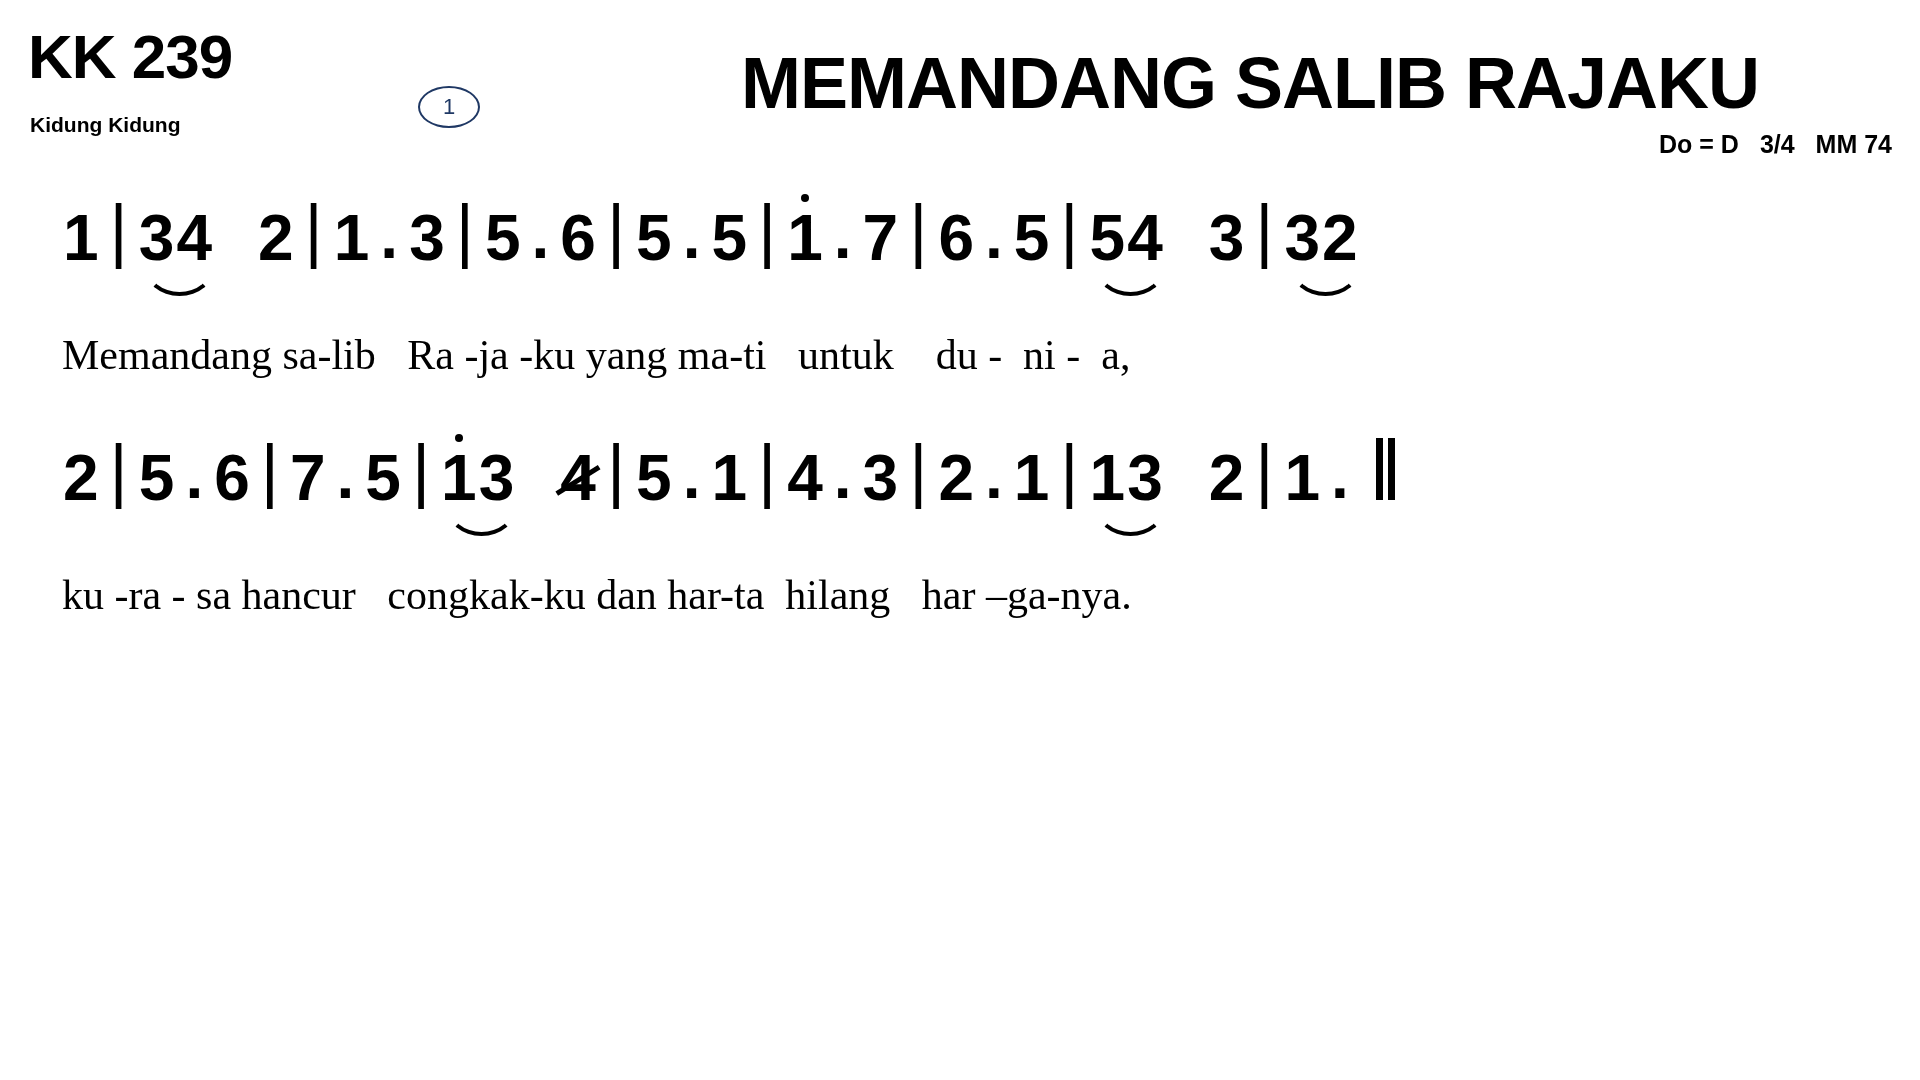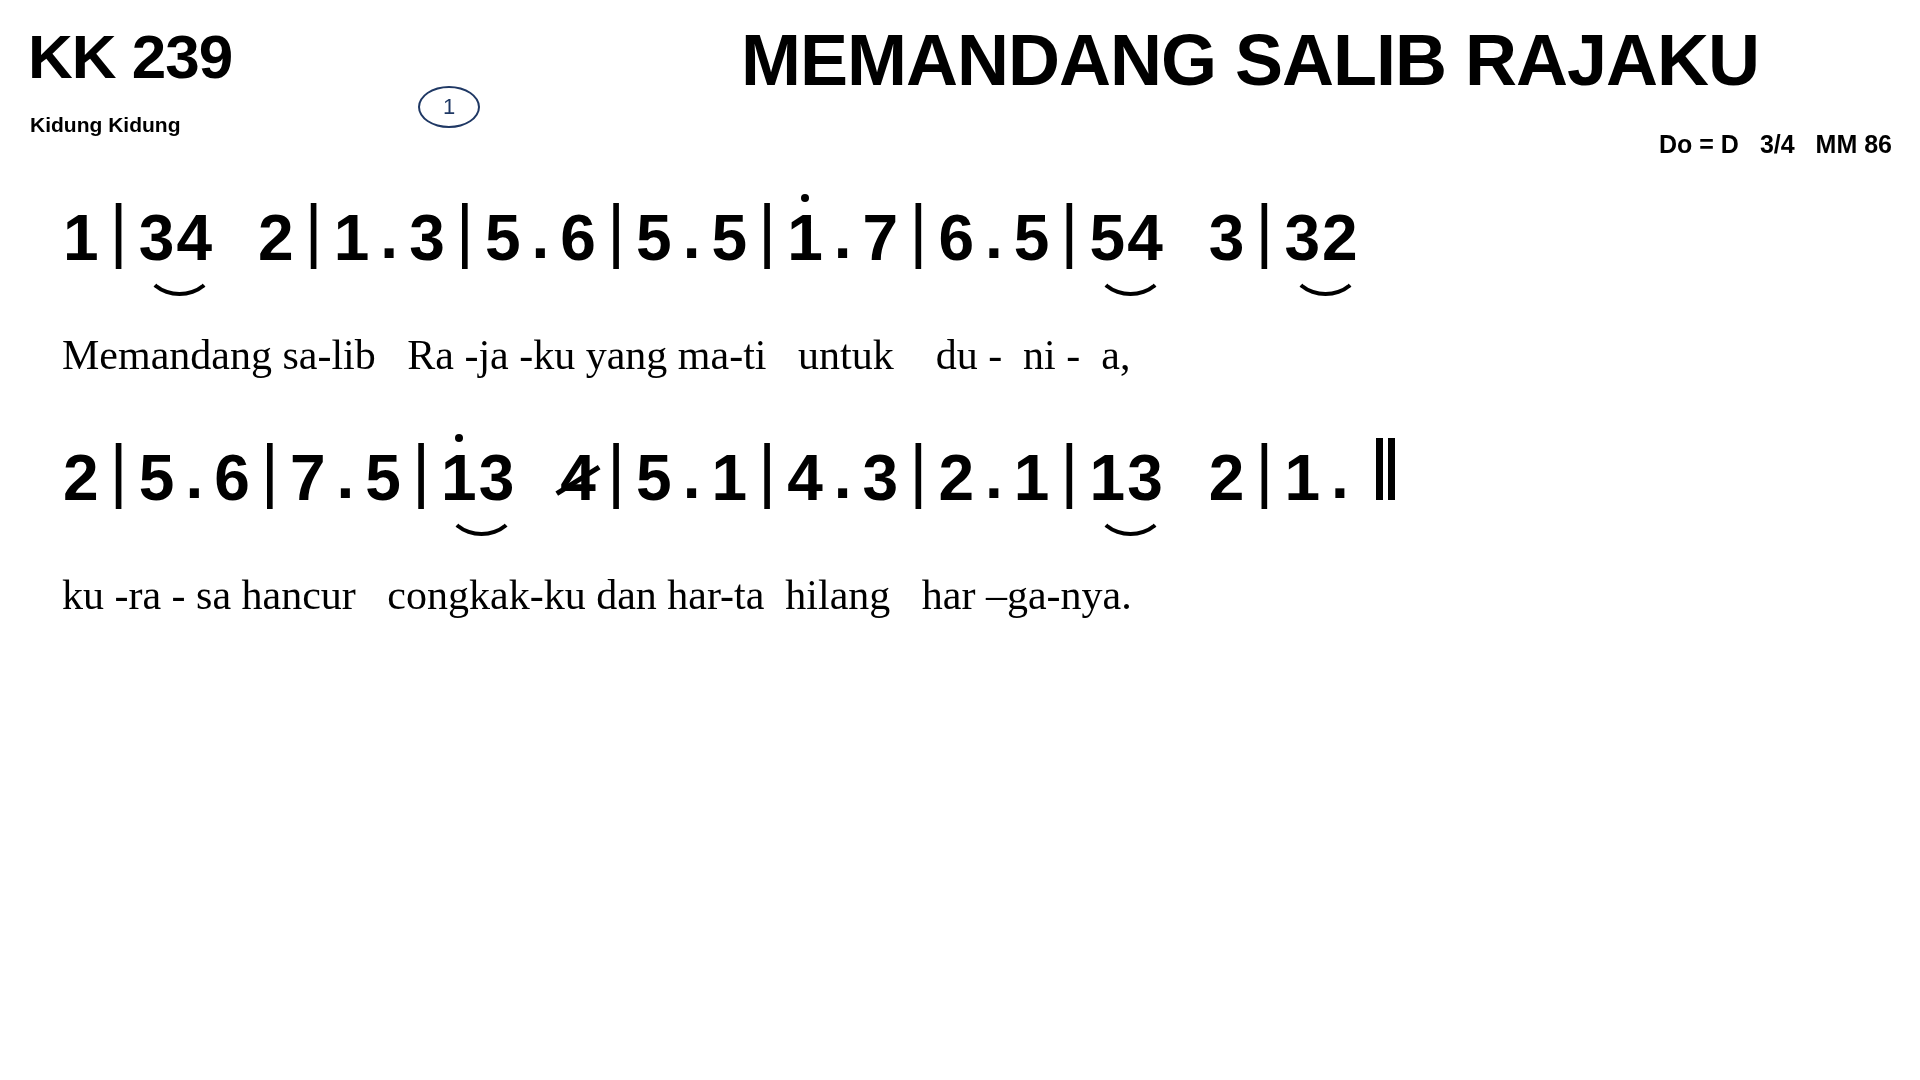--- a/index.html
+++ b/index.html
@@ -55,21 +55,21 @@
     display: flex;
     align-items: center;
     justify-content: center;
     font-size: 22px;
     color: #1f3864;
     font-weight: normal;
   }
   .hymn-title {
     position: absolute;
     left: 600px;
-    top: 10px;
+    top: 33px;
     width: 1300px;
     text-align: center;
     font-size: 72px;
     font-weight: bold;
     letter-spacing: -1px;
     color: #000;
     line-height: 1;
     white-space: nowrap;
   }
   .meta {
@@ -209,21 +209,21 @@
 <div class="slide">
 
   <div class="header">
     <div class="hymn-code">KK 239</div>
     <div class="hymn-book">Kidung Kidung</div>
     <div class="verse-badge">1</div>
     <div class="hymn-title">MEMANDANG SALIB RAJAKU</div>
     <div class="meta">
       <span>Do = D</span>
       <span>3/4</span>
-      <span>MM 86</span>
+      <span>MM 74</span>
     </div>
   </div>
 
   <div class="system sys1">
     <div class="notation">
       <span class="measure">
         <span class="note">1</span>
       </span>
       <span class="bar">|</span>
 

